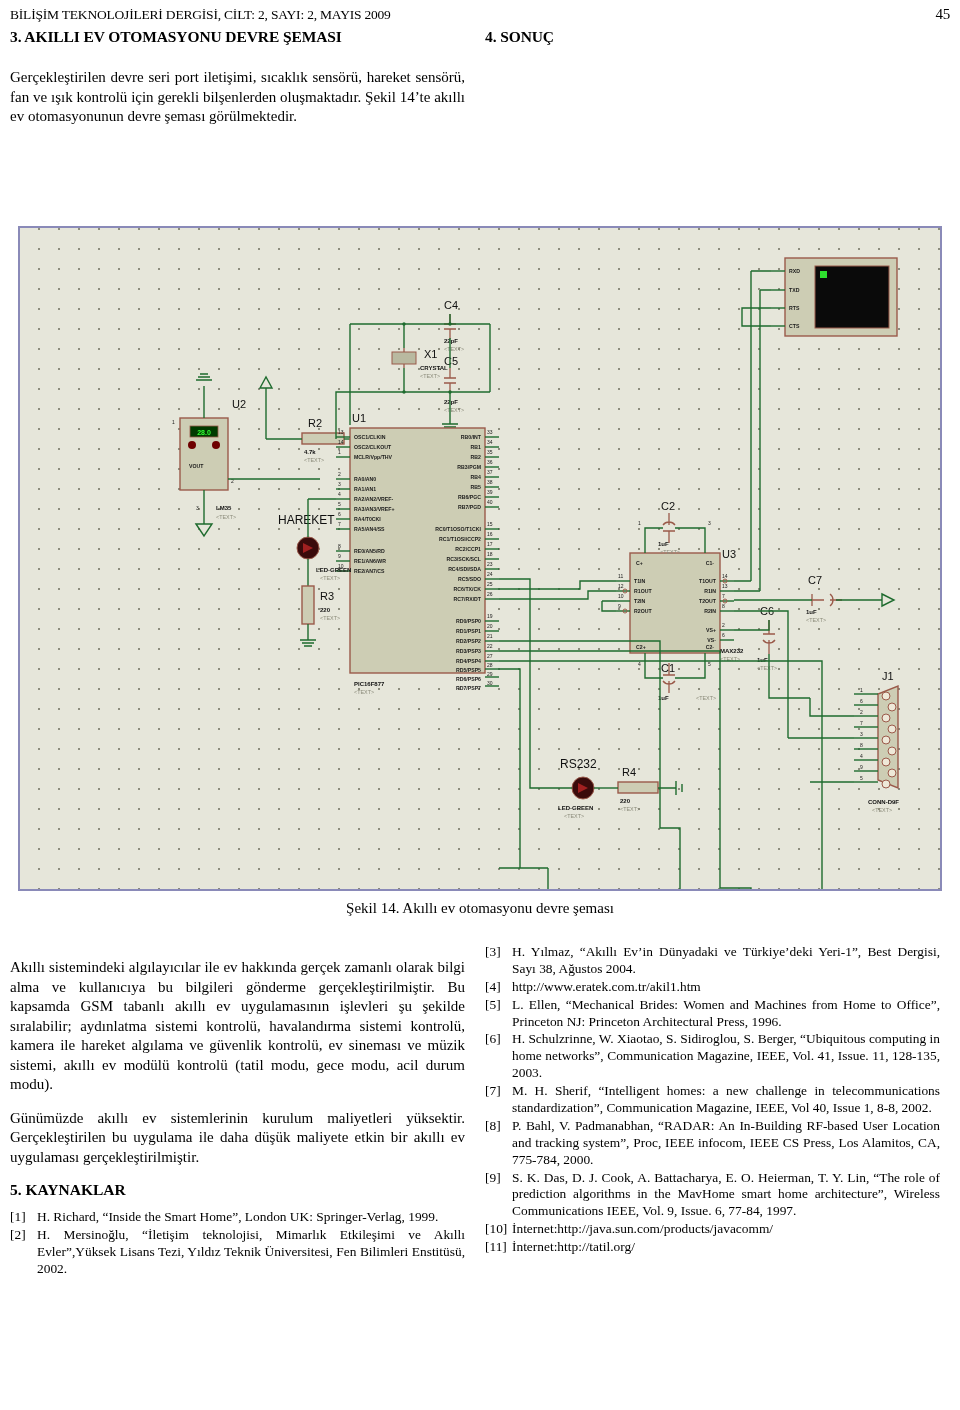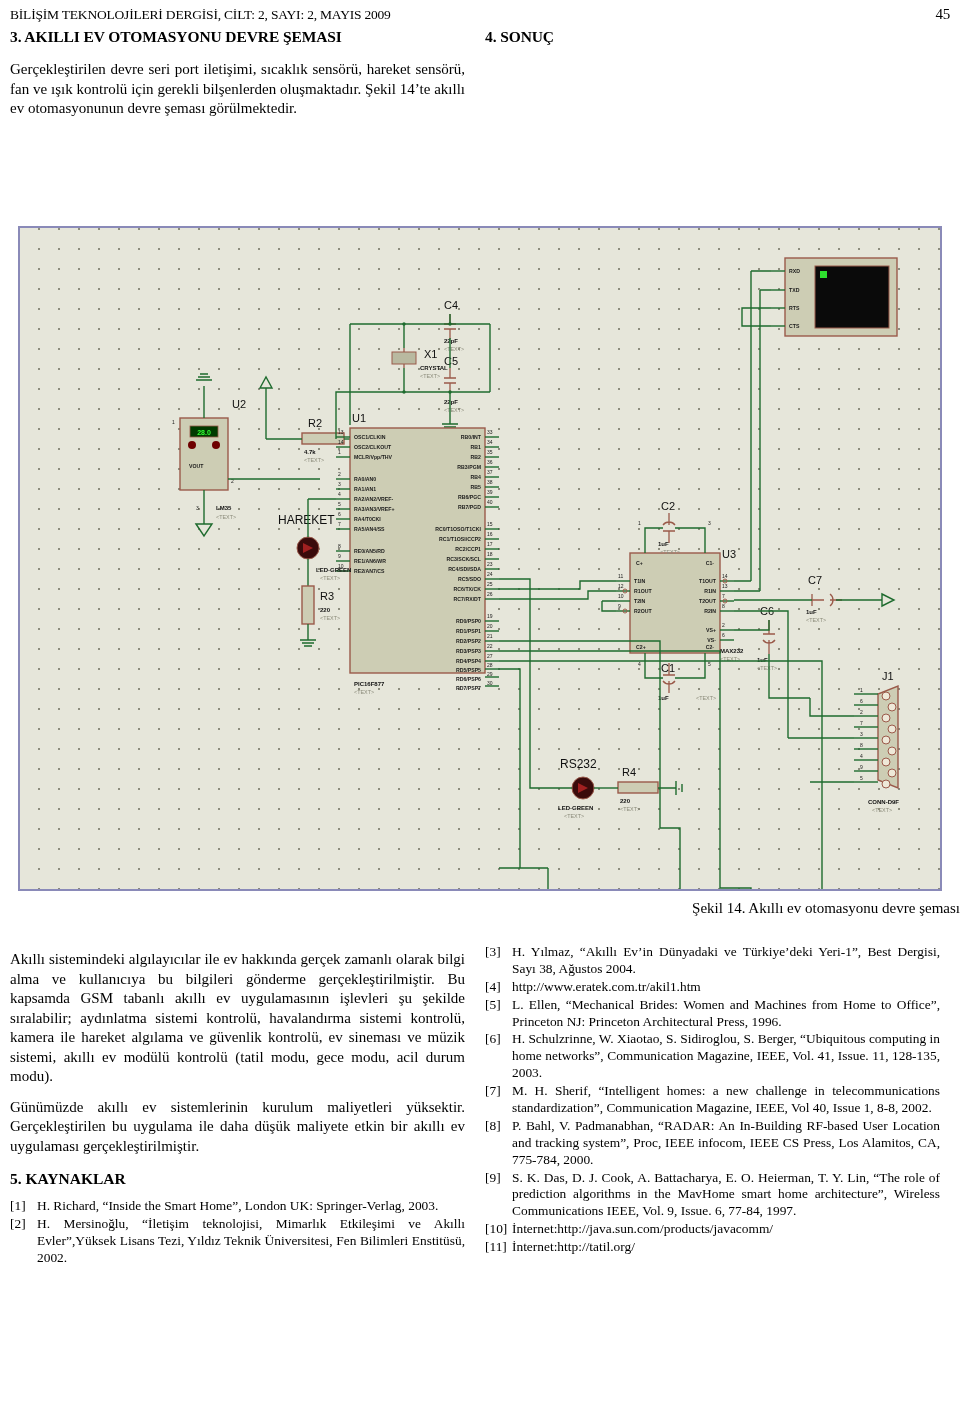--- a/index.html
+++ b/index.html
@@ -40,25 +40,25 @@
     position: absolute;
     left: 10px; right: 10px;
     display: flex;
     gap: 20px;
   }
   .col { width: 455px; }
 
   h2.section {
     font-size: 15.5px;
     font-weight: bold;
-    margin: 0 0 14px 0;
+    margin: 0 0 22px 0;
     letter-spacing: -0.1px;
   }
   p.body {
-    margin: 6px 0 11px 0;
+    margin: 14px 0 11px 0;
     font-size: 15px;
     line-height: 1.30;
     text-align: justify;
     text-justify: inter-word;
     hyphens: none;
   }
 
   
   .figure-wrap {
     position: absolute;
@@ -82,21 +82,21 @@
     background-size: 20px 20px;
     background-position: 9px 11px;
     opacity: .85;
   }
   .schematic svg { position: absolute; inset: 0; }
 
   .figcaption {
     position: absolute;
     left: 0; right: 0;
     top: 900px;
-    text-align: right;
+    text-align: center;
     font-size: 15px;
   }
 
   
   .lower {
     position: absolute;
     left: 10px; right: 10px;
     top: 944px;
     display: flex;
     gap: 20px;
@@ -695,21 +695,21 @@
   <div class="figcaption">Şekil 14. Akıllı ev otomasyonu devre şeması</div>
 
   <div class="lower">
     <div class="col">
       <p class="body">Akıllı sistemindeki algılayıcılar ile ev hakkında gerçek zamanlı olarak bilgi alma ve kullanıcıya bu bilgileri gönderme gerçekleştirilmiştir. Bu kapsamda GSM tabanlı akıllı ev uygulamasının işlevleri şu şekilde sıralabilir; aydınlatma sistemi kontrolü, havalandırma sistemi kontrolü, kamera ile hareket algılama ve güvenlik kontrolü, ev sineması ve müzik sistemi, akıllı ev modülü kontrolü (tatil modu, gece modu, acil durum modu).</p>
       <p class="body">Günümüzde akıllı ev sistemlerinin kurulum maliyetleri yüksektir. Gerçekleştirilen bu uygulama ile daha düşük maliyete etkin bir akıllı ev uygulaması gerçekleştirilmiştir.</p>
       <h2 class="refs-head">5. KAYNAKLAR</h2>
       <ul class="reflist" id="refs-left">
           <li>
             <span class="num">[1]</span>
-            <span class="txt">H. Richard, “Inside the Smart Home”, London UK: Springer-Verlag, 2003.</span>
+            <span class="txt">H. Richard, “Inside the Smart Home”, London UK: Springer-Verlag, 1999.</span>
           </li>
           <li>
             <span class="num">[2]</span>
             <span class="txt">H. Mersinoğlu, “İletişim teknolojisi, Mimarlık Etkileşimi ve Akıllı Evler”,Yüksek Lisans Tezi, Yıldız Teknik Üniversitesi, Fen Bilimleri Enstitüsü, 2002.</span>
           </li>
         </ul>
     </div>
     <div class="col">
       <ul class="reflist" id="refs-right">
           <li>

